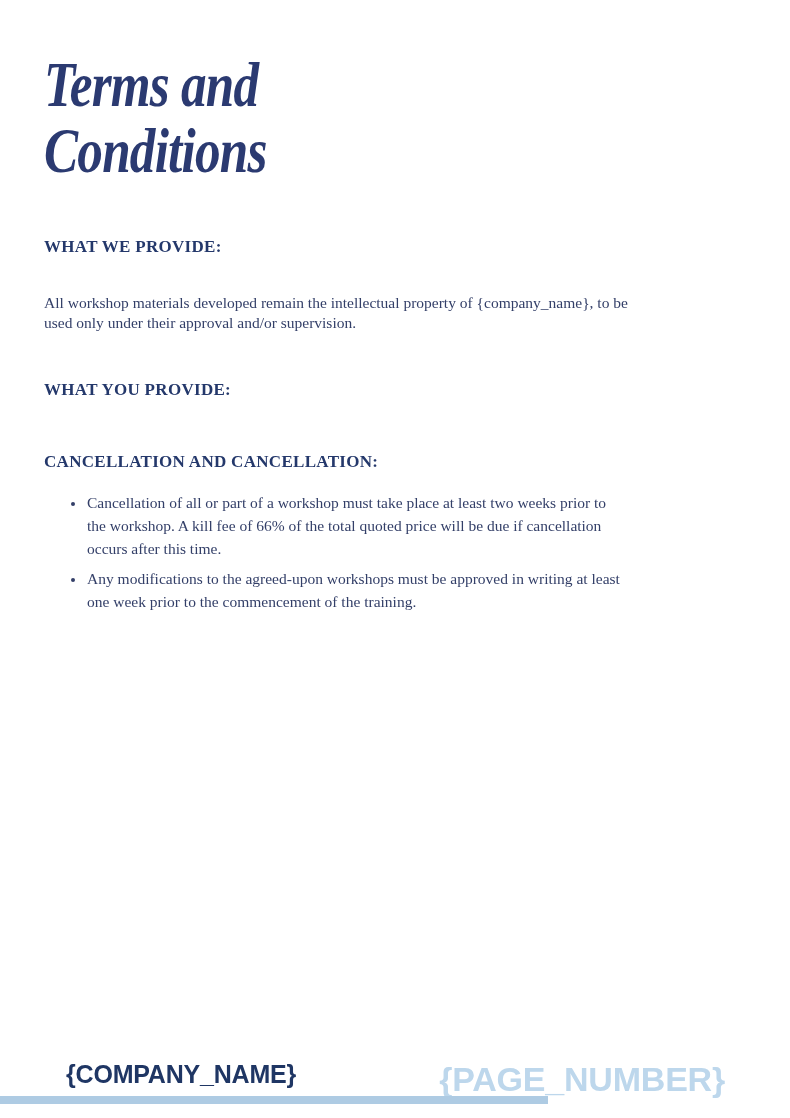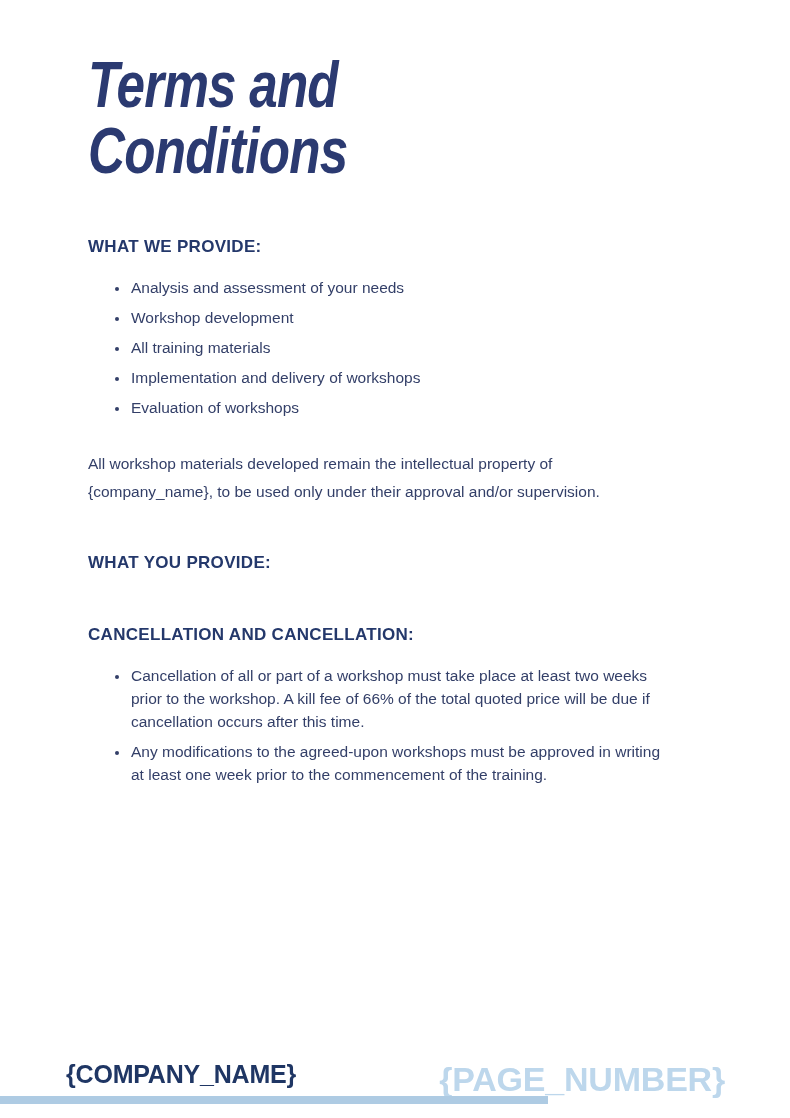--- a/index.html
+++ b/index.html
@@ -18,21 +18,22 @@
     background:#ffffff;
   }
   .page{
     position:relative;
     width:790px;
     height:1118px;
     background:var(--page_bg);
     overflow:hidden;
   }
   .content{
-    padding:52px 65px 0 88px;
+    padding:52px 65px 0 44px;
+    font-family:Liberation Serif, serif;
   }
   
   .doc-title{
     margin:0 0 0 0;
   }
   .title-line{
     font-style:italic;
     font-weight:bold;
     font-size:64px;
     line-height:66px;
@@ -68,21 +69,21 @@
     padding-left:1px;
   }
   ul.bullets li::marker{
     color:var(--body_navy);
     font-size:14px;
   }
   
   .ip-note{
     margin:31px 0 0 0;
     font-size:15.5px;
-    line-height:28px;
+    line-height:20px;
     color:var(--body_navy);
     max-width:585px;
   }
   
   .footer-row{
     position:absolute;
     left:66px;
     right:65px;
     top:1060px;
     display:flex;
@@ -118,27 +119,20 @@
 <div class="page">
   <div class="content">
 
     <h1 class="doc-title">
       <div class="title-line">Terms and</div>
       <div class="title-line">Conditions</div>
     </h1>
 
     <section class="sec1">
       <h2 class="section-heading">WHAT WE PROVIDE:</h2>
-      <ul class="bullets">
-        <li>Analysis and assessment of your needs</li>
-        <li>Workshop development</li>
-        <li>All training materials</li>
-        <li>Implementation and delivery of workshops</li>
-        <li>Evaluation of workshops</li>
-      </ul>
       <p class="ip-note">All workshop materials developed remain the intellectual property of {company_name}, to be used only under their approval and/or supervision.</p>
     </section>
 
     <section class="sec2">
       <h2 class="section-heading">WHAT YOU PROVIDE:</h2>
     </section>
 
     <section class="sec3">
       <h2 class="section-heading">CANCELLATION AND CANCELLATION:</h2>
       <ul class="bullets">

